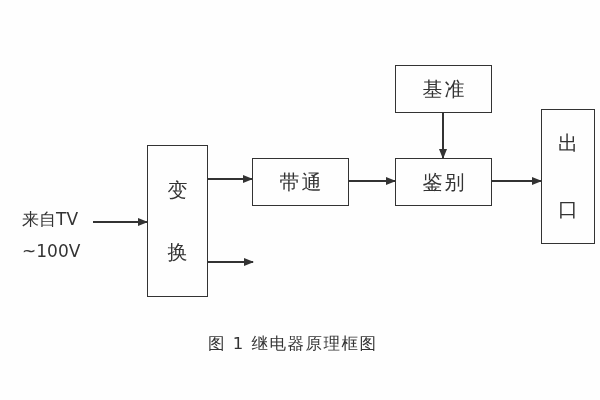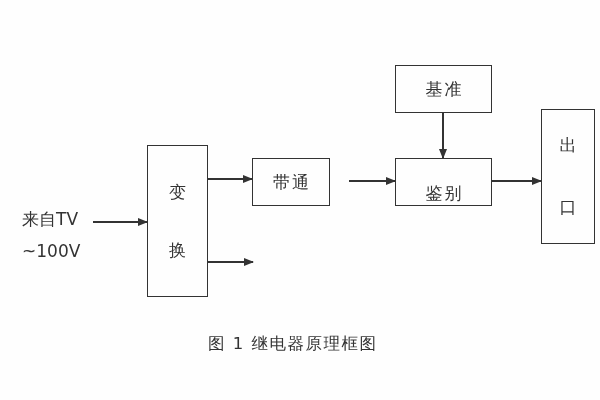--- a/index.html
+++ b/index.html
@@ -15,34 +15,34 @@
     color: #333333;
     overflow: hidden;
   }
   .box {
     position: absolute;
     border: 1.5px solid #333333;
     background: #fefefe;
     display: flex;
     align-items: center;
     justify-content: center;
-    font-size: 17px;
+    font-size: 20px;
     letter-spacing: 2px;
     color: #333333;
     box-sizing: border-box;
   }
   .box .lbl { letter-spacing: 2px; margin-right: -2px; }
   .box.vertical { flex-direction: column; }
   .box.vertical span { letter-spacing: 0; margin-right: 0; }
 
   #box-transform     { left: 147px; top: 145px; width: 61px;  height: 152px; gap: 35px; }
-  #box-bandpass      { left: 252px; top: 158px; width: 78px;  height: 48px; justify-content: center; }
+  #box-bandpass      { left: 252px; top: 158px; width: 97px;  height: 48px; justify-content: center; }
   #box-power         { left: 253px; top: 241px; width: 97px;  height: 48px; }
   #box-reference     { left: 395px; top: 65px;  width: 97px;  height: 48px; }
-  #box-discriminator { left: 395px; top: 158px; width: 97px;  height: 48px; align-items: flex-end; }
+  #box-discriminator { left: 395px; top: 158px; width: 97px;  height: 48px; }
   #box-outlet        { left: 541px; top: 109px; width: 54px;  height: 135px; gap: 39px; }
 
   .harrow { position: absolute; height: 2px; background: #333333; }
   .harrow::after {
     content: ''; position: absolute; right: -1px; top: 50%;
     transform: translateY(-50%);
     width: 0; height: 0;
     border-left: 10px solid #333333;
     border-top: 4.5px solid transparent;
     border-bottom: 4.5px solid transparent;

